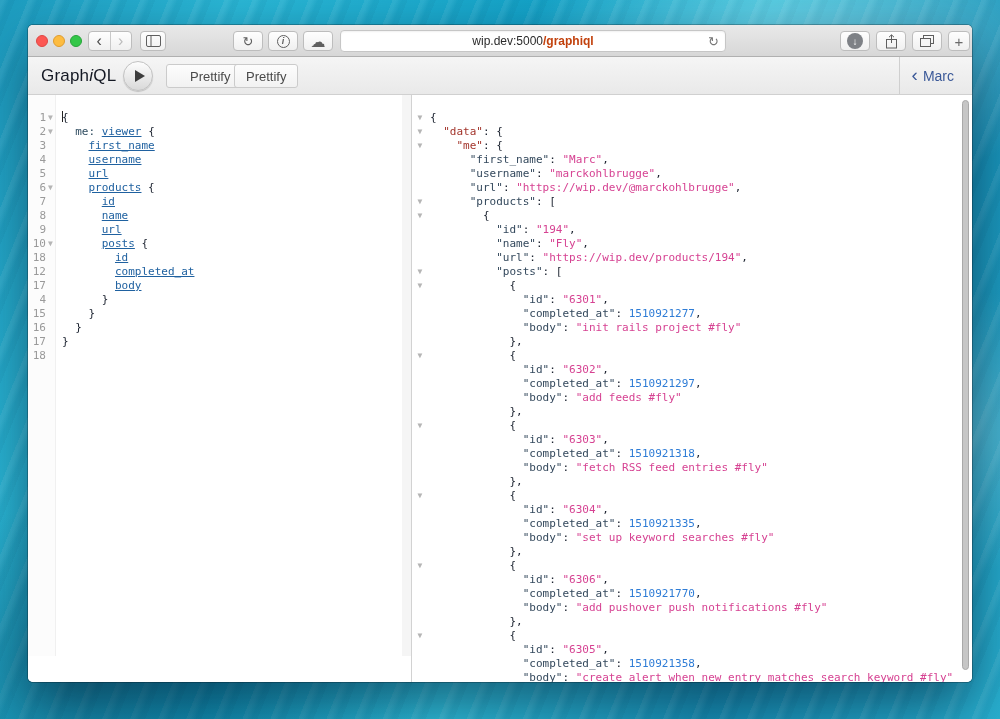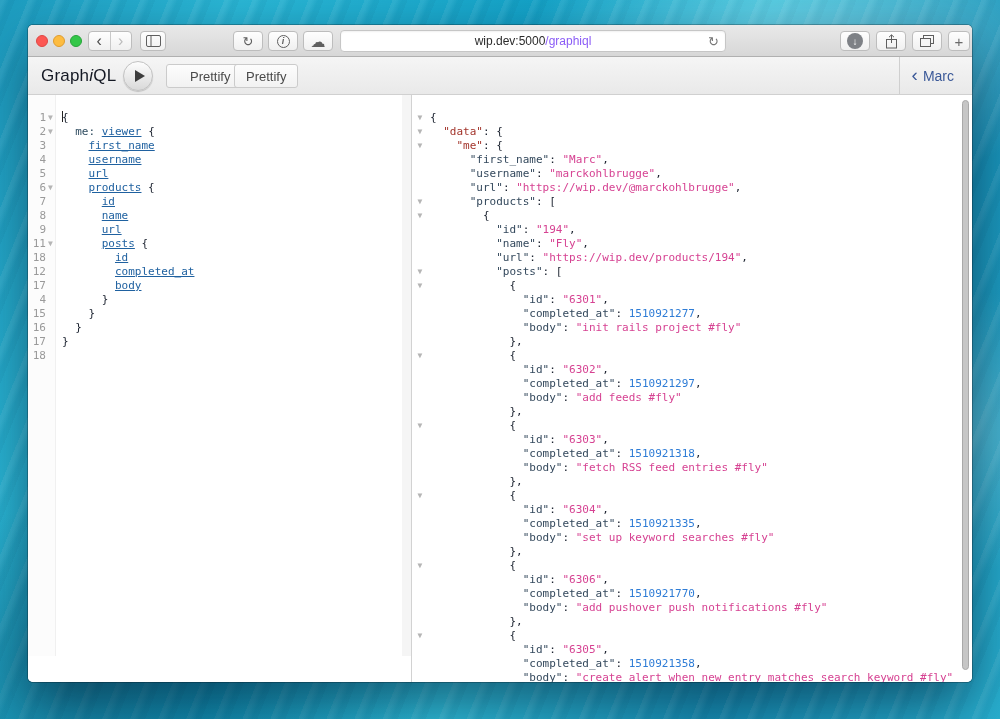--- a/index.html
+++ b/index.html
@@ -41,21 +41,21 @@
   .nav-group .half { flex:1; text-align:center; font-size:16px; line-height:18px; }
   .nav-group .half.back { color:#4c4c4c; border-right:1px solid #c9c9c9; }
   .nav-group .half.fwd  { color:#bcbcbc; }
   .addr {
     position:absolute; left:312px; top:5px; width:386px; height:22px;
     background:#fff; border:1px solid #c6c6c6; border-radius:4px;
     box-shadow:inset 0 1px 2px rgba(0,0,0,.06);
     display:flex; align-items:center; justify-content:center;
     font-size:12px; color:#2b2b2b;
   }
-  .addr .path { color:#8b5cf6; }
+  .addr .path { color:#c2410c;font-weight:bold; }
   .addr .reload { position:absolute; right:6px; color:#777; font-size:13px; cursor:default; }
   .dl-circle { width:16px; height:16px; border-radius:50%; background:#7e8186; color:#fff;
                font-size:10px; font-weight:bold; display:flex; align-items:center; justify-content:center; }
   .glyph { font-size:13px; color:#5f5f5f; line-height:1; }
   .info-circ { width:13px; height:13px; border:1.5px solid #5f5f5f; border-radius:50%;
                font-size:9px; font-weight:bold; color:#5f5f5f; display:flex; align-items:center; justify-content:center; font-style:italic; }
 
   
   .gql-bar {
     position:absolute; left:0; top:32px; right:0; height:38px;
@@ -230,21 +230,21 @@
           </div>
           <div class="grow">
             <span class="lnum">8</span>
             <span class="fold" style="visibility:hidden">▼</span>
           </div>
           <div class="grow">
             <span class="lnum">9</span>
             <span class="fold" style="visibility:hidden">▼</span>
           </div>
           <div class="grow">
-            <span class="lnum">11</span>
+            <span class="lnum">10</span>
             <span class="fold" style="visibility:visible">▼</span>
           </div>
           <div class="grow">
             <span class="lnum">18</span>
             <span class="fold" style="visibility:hidden">▼</span>
           </div>
           <div class="grow">
             <span class="lnum">12</span>
             <span class="fold" style="visibility:hidden">▼</span>
           </div>

